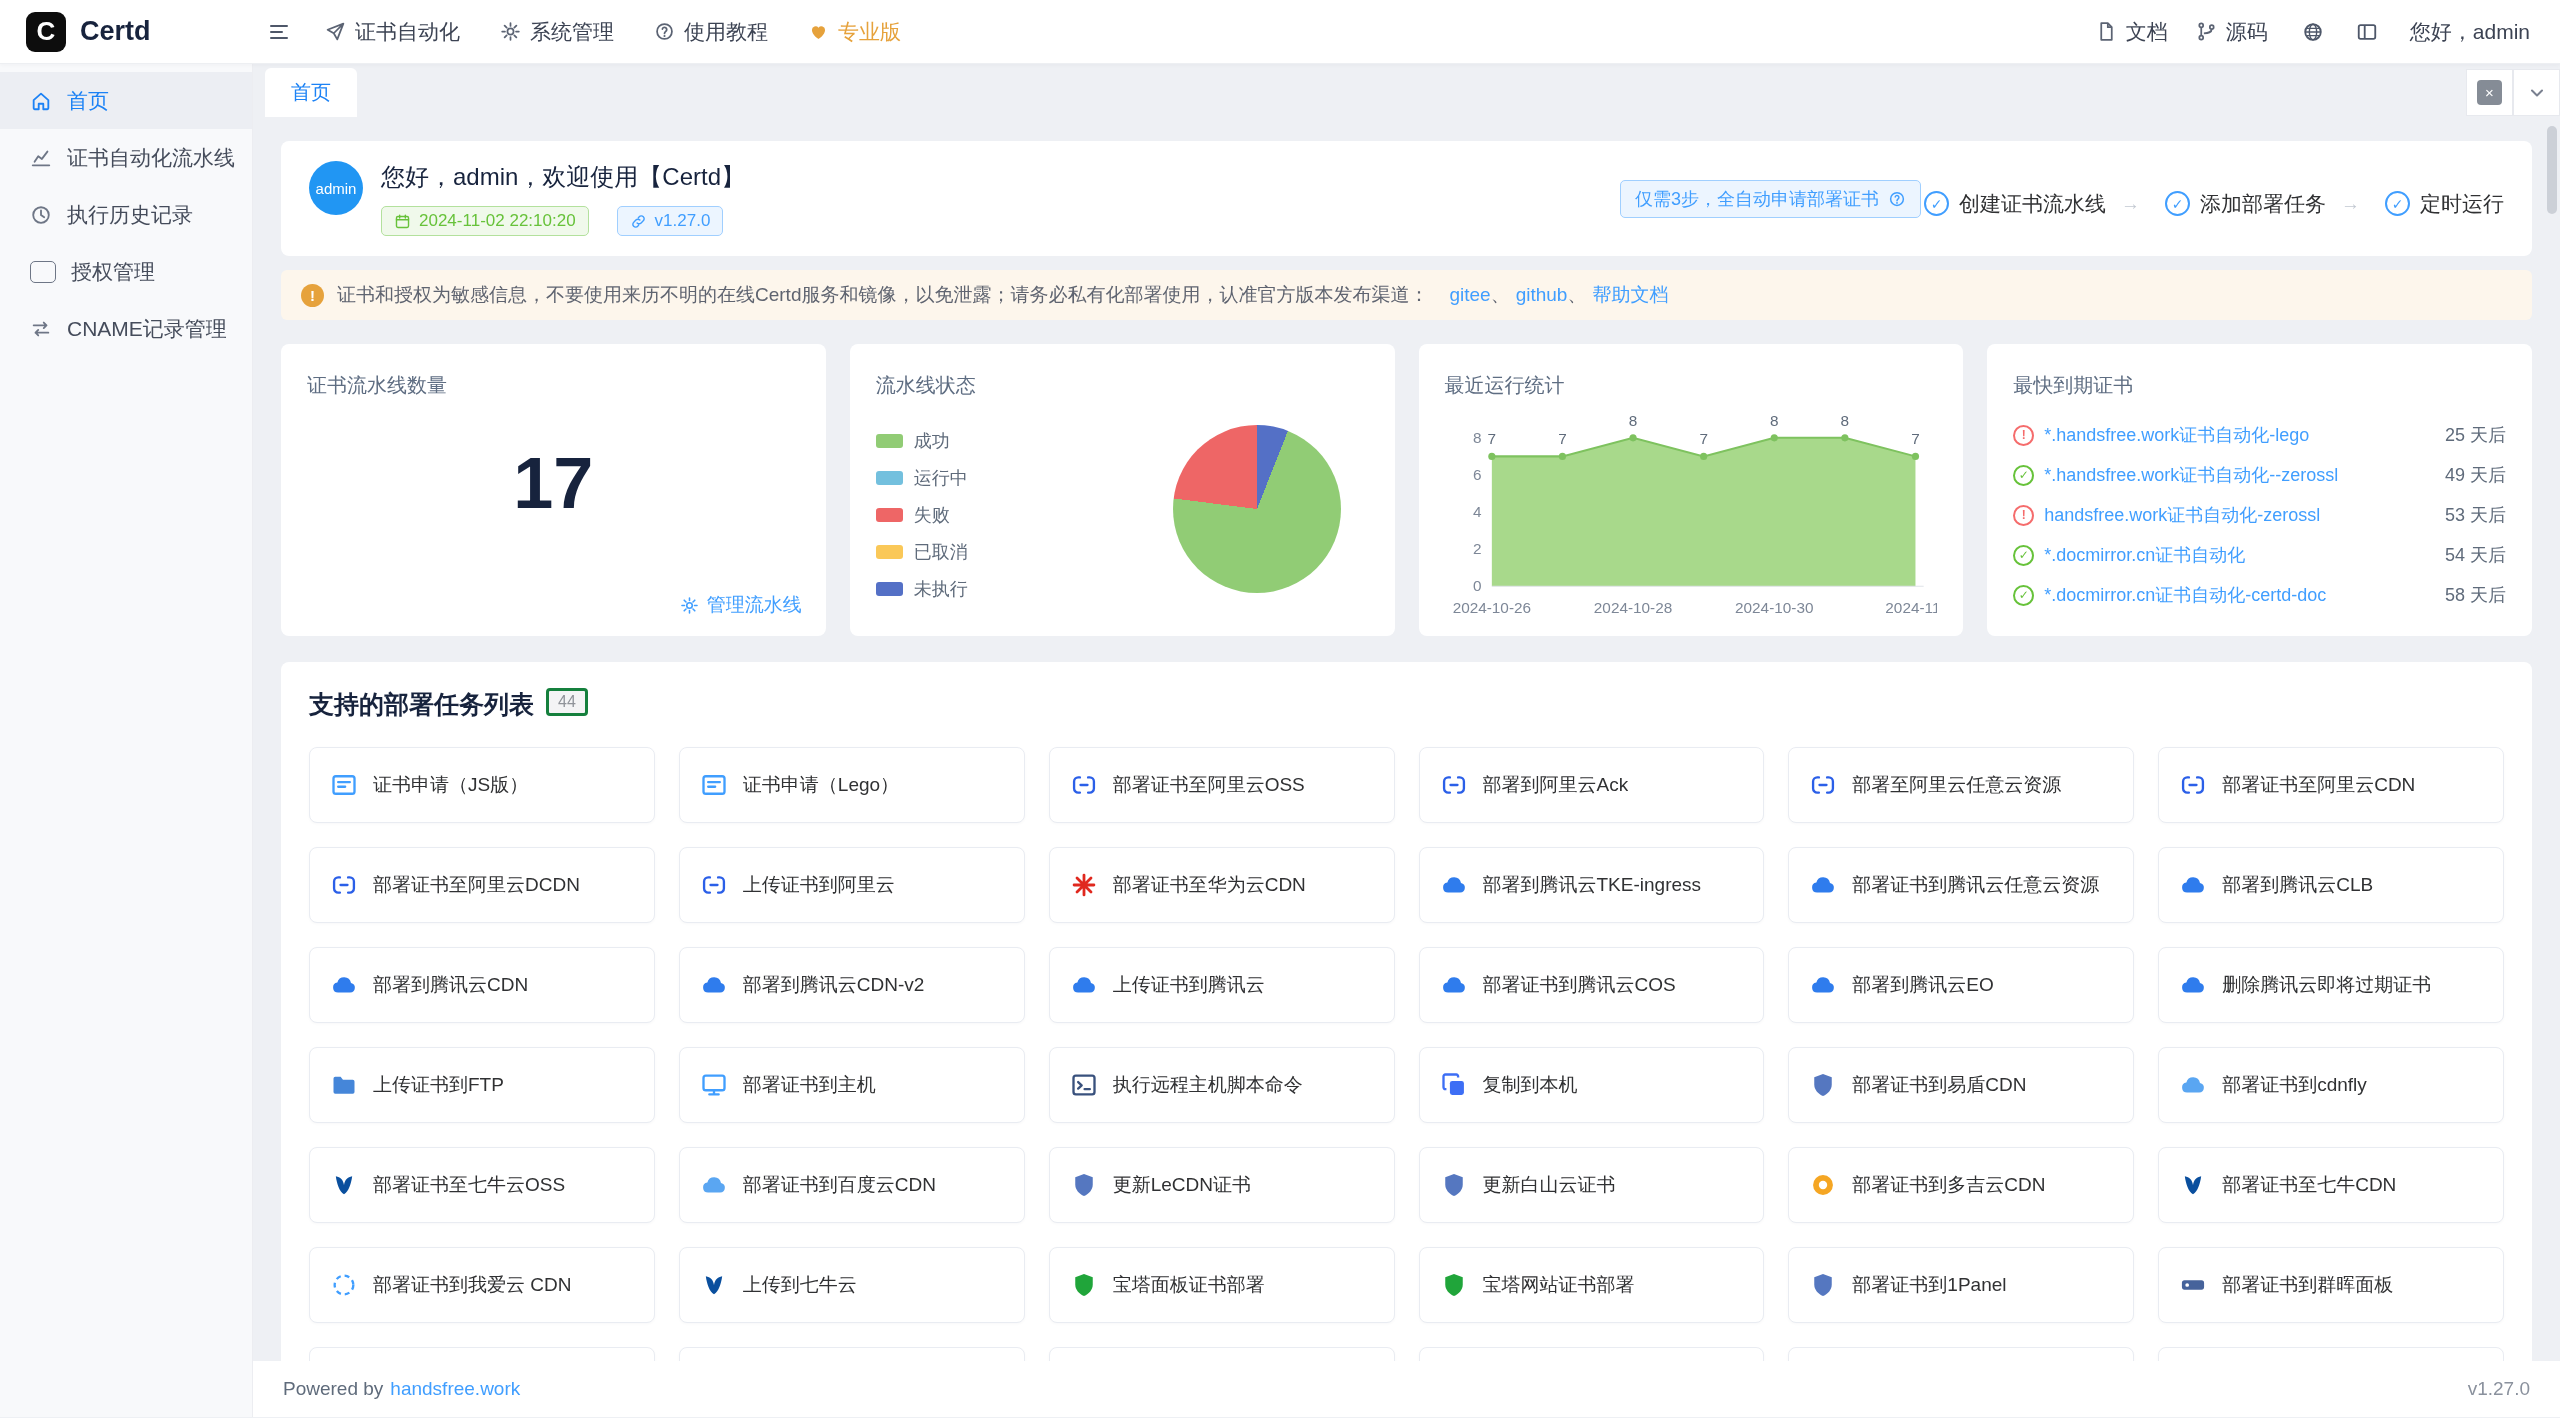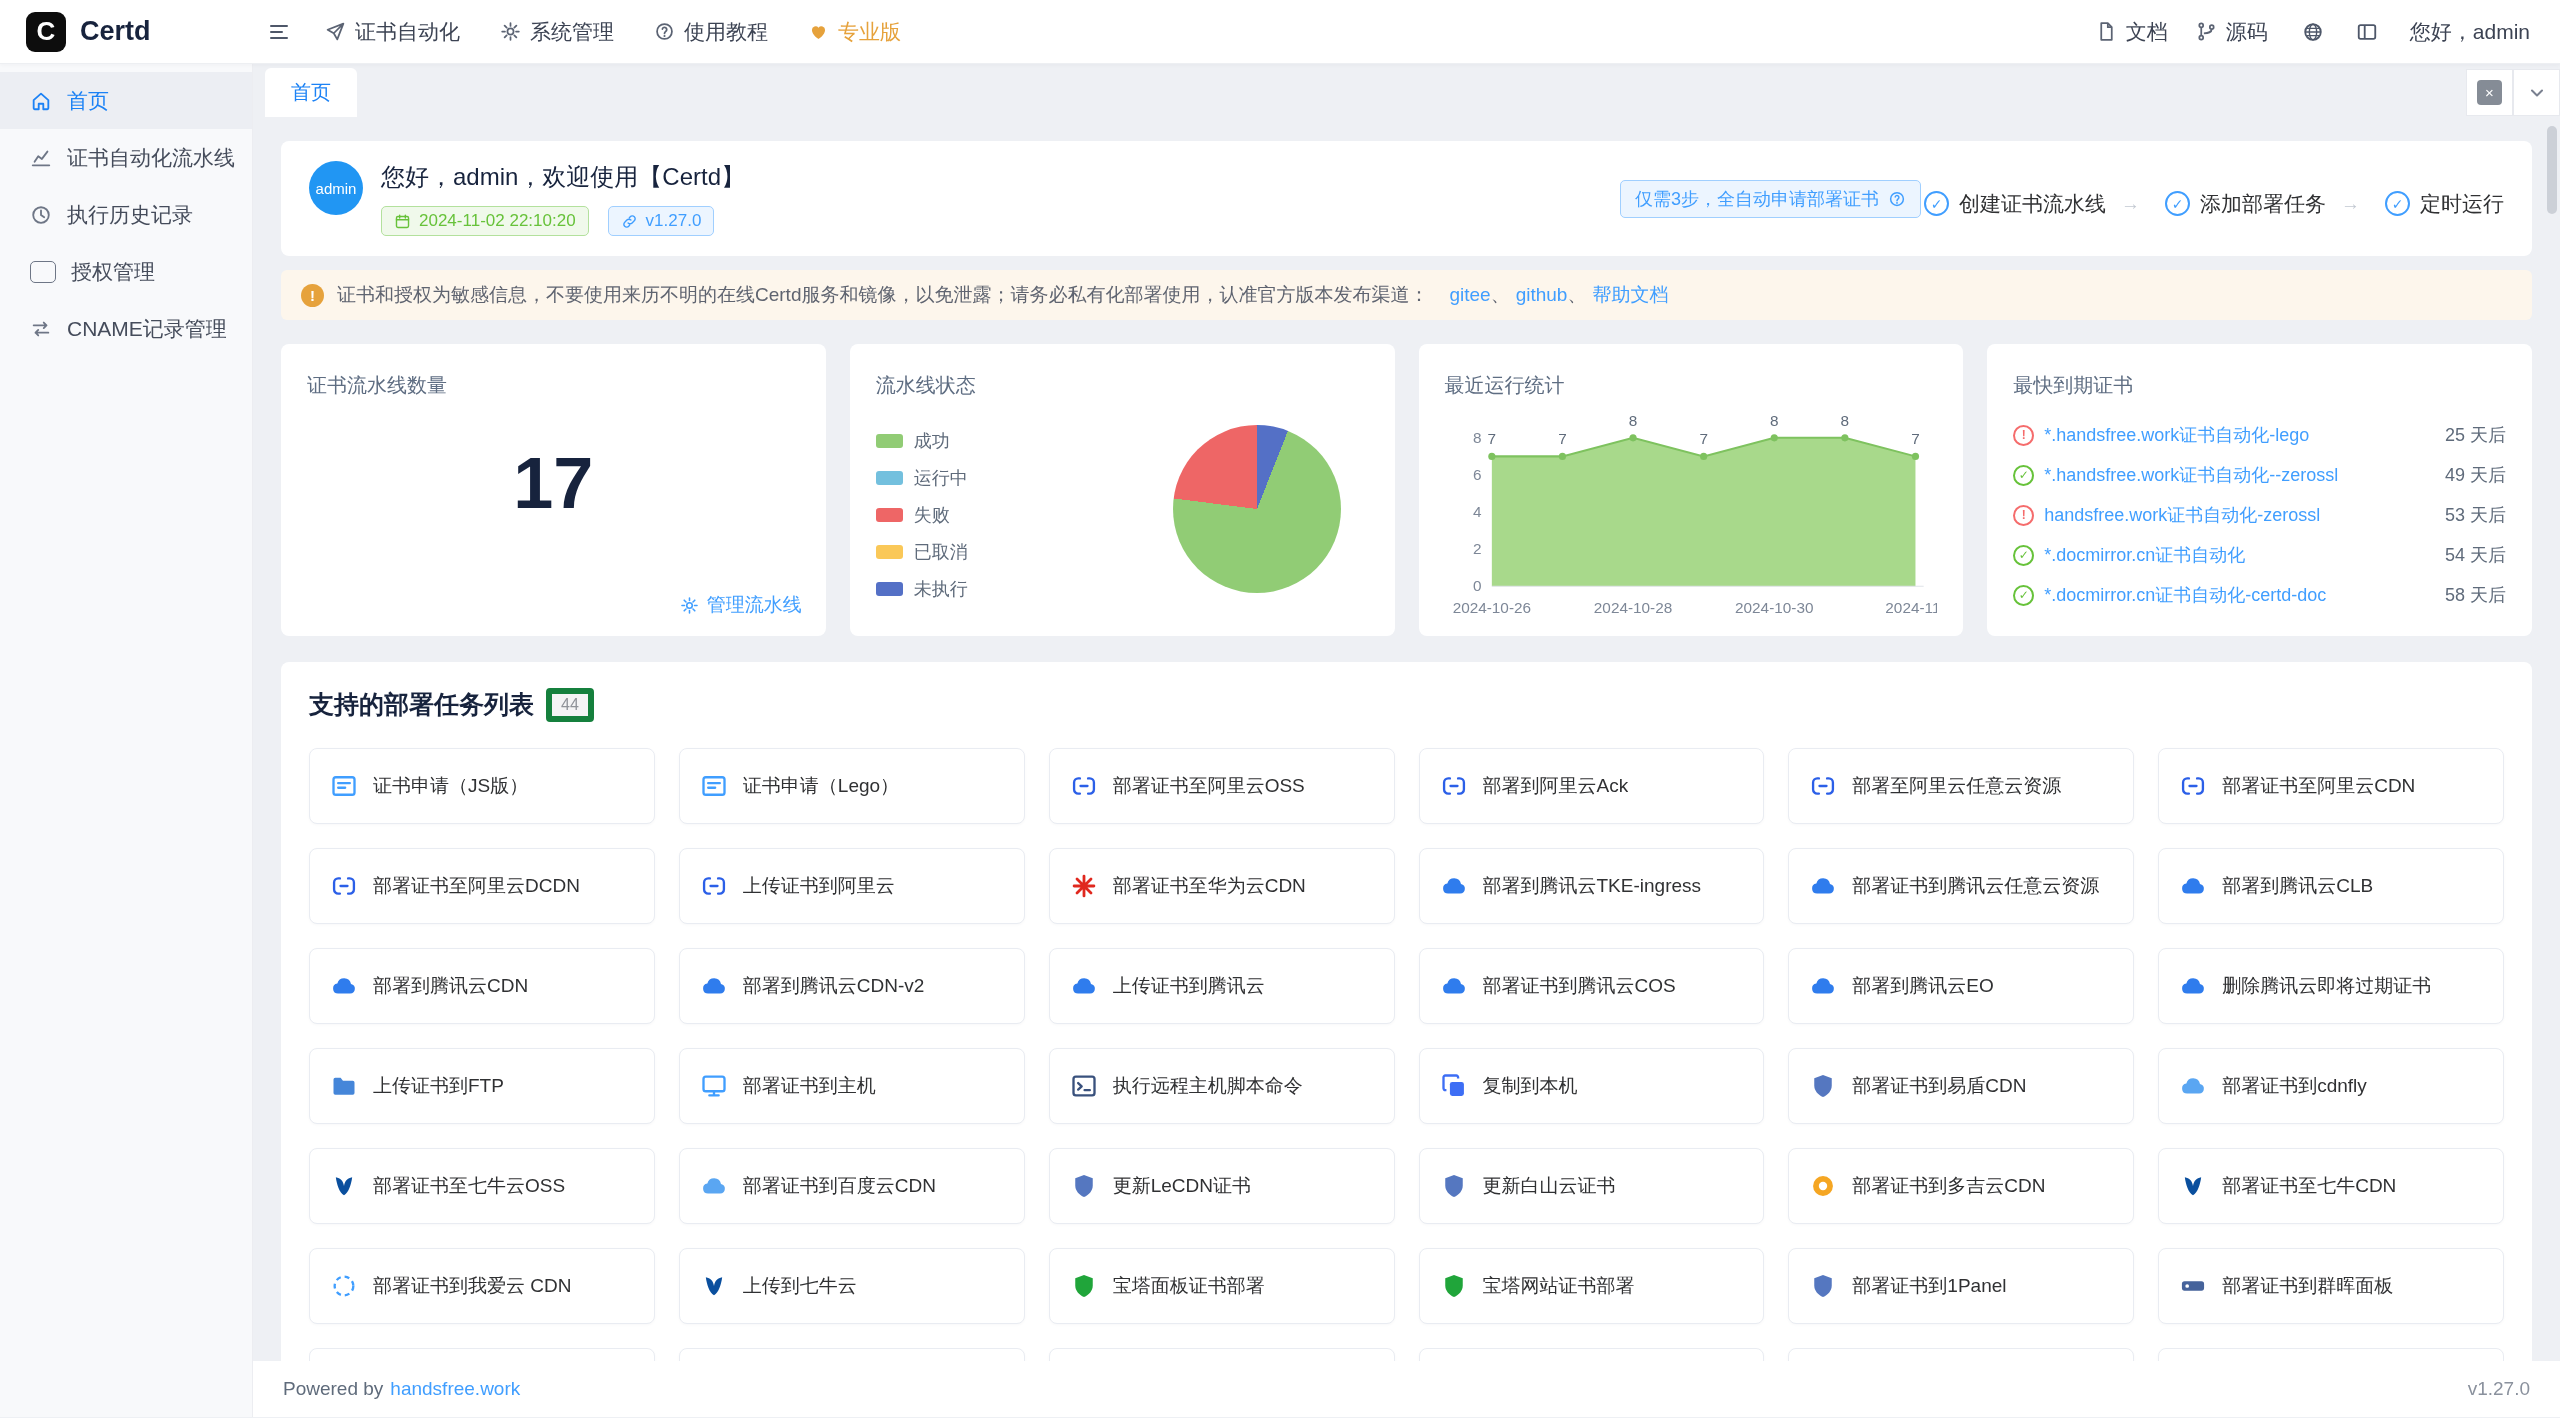--- a/index.html
+++ b/index.html
@@ -41,21 +41,21 @@
 .tab-btn{width:47px;height:47px;background:#fff;border:1px solid #e7e9ee;display:grid;place-items:center;cursor:pointer;color:#7a8190}
 .tab-btn .sq{width:25px;height:25px;border-radius:4px;background:#858c96;color:#fff;font-size:15px;display:grid;place-items:center;line-height:1}
 .tab-btn .ticon{width:20px;height:20px}
 
 .content{flex:1;overflow:hidden;padding:24px 28px 0}
 .card{background:#fff;border-radius:8px}
 .welcome{display:flex;justify-content:space-between;align-items:center;padding:20px 28px}
 .w-left{display:flex;gap:18px;align-items:flex-start}
 .avatar{width:54px;height:54px;border-radius:50%;background:#2196f3;color:#fff;font-size:15px;display:grid;place-items:center;flex:0 0 54px}
 .w-title{font-size:24px;color:#17233d;margin-bottom:13px}
-.badges{display:flex;gap:19px}
+.badges{display:flex;gap:28px}
 .badge{display:inline-flex;align-items:center;gap:8px;border:1px solid;border-radius:5px;padding:4px 12px;font-size:17px;white-space:nowrap}
 .badge.green{color:#67c23a;border-color:#b3e19d;background:#f0f9eb}
 .badge.blue{color:#409eff;border-color:#a0cfff;background:#ecf5ff}
 .badge .ticon{width:17px;height:17px}
 .w-right{display:flex;flex-direction:row;align-items:flex-end;gap:3px}
 .promo{display:inline-flex;align-items:center;gap:9px;background:#ecf5ff;border:1px solid #a0cfff;color:#409eff;border-radius:5px;padding:6px 14px;font-size:18px;cursor:pointer;white-space:nowrap}
 .promo .ticon{width:18px;height:18px}
 .steps{display:flex;align-items:center;font-size:21px;color:#303133}
 .step{display:flex;align-items:center;gap:10px;white-space:nowrap}
 .step + .step::before{content:"→";color:#c2c8d1;margin:0 15px;font-size:19px}
@@ -87,21 +87,21 @@
 .exp-icon.ok{color:#67c23a;border-color:#67c23a}
 .exp-icon.warn{color:#f56c6c;border-color:#f56c6c}
 .exp-icon.ok::before{content:"✓"}
 .exp-icon.warn::before{content:"!"}
 .exp-name{color:#409eff;font-size:18px;white-space:nowrap;overflow:hidden;text-overflow:ellipsis;flex:1;cursor:pointer}
 .exp-days{color:#5f6b7b;font-size:18px;white-space:nowrap;margin-left:6px}
 
 .deploy{margin-top:26px;padding:26px 28px;overflow:hidden}
 .deploy-head{display:flex;align-items:flex-start;gap:12px;margin-bottom:26px}
 .deploy-title{font-size:25px;font-weight:bold;color:#17233d}
-.count-badge{background:#f4f4f5;border:6px solid #15803d;color:#909399;border-radius:4px;font-size:16px;padding:2px 9px}
+.count-badge{background:#f4f4f5;border:3px solid #15803d;color:#909399;border-radius:4px;font-size:16px;padding:2px 9px}
 .deploy-grid{display:grid;grid-template-columns:repeat(6,1fr);gap:24px}
 .deploy-item{height:76px;border:1px solid #e9ecf2;border-radius:8px;display:flex;align-items:center;gap:15px;padding:0 20px;cursor:pointer;background:#fff;box-shadow:0 1px 3px rgba(31,45,61,.03);min-width:0}
 .deploy-item .ticon{width:28px;height:28px;flex:0 0 28px}
 .t-label{font-size:19px;color:#303133;white-space:nowrap;overflow:hidden;text-overflow:ellipsis}
 .grid-cut{margin-top:24px;height:34px;overflow:hidden}
 
 .ticon.cert{color:#409eff}.ticon.aliyun{color:#2b5fe8}.ticon.huawei{color:#e0281e}
 .ticon.tencent{color:#2f7ced}.ticon.cloud{color:#5aa6f2}.ticon.ftp{color:#4586d9}
 .ticon.script{color:#39517d}.ticon.host{color:#409eff}.ticon.copy{color:#3d6ef5}
 .ticon.shield{color:#5577c0}.ticon.qiniu{color:#0a4f9e}.ticon.doge{color:#f5a623}

